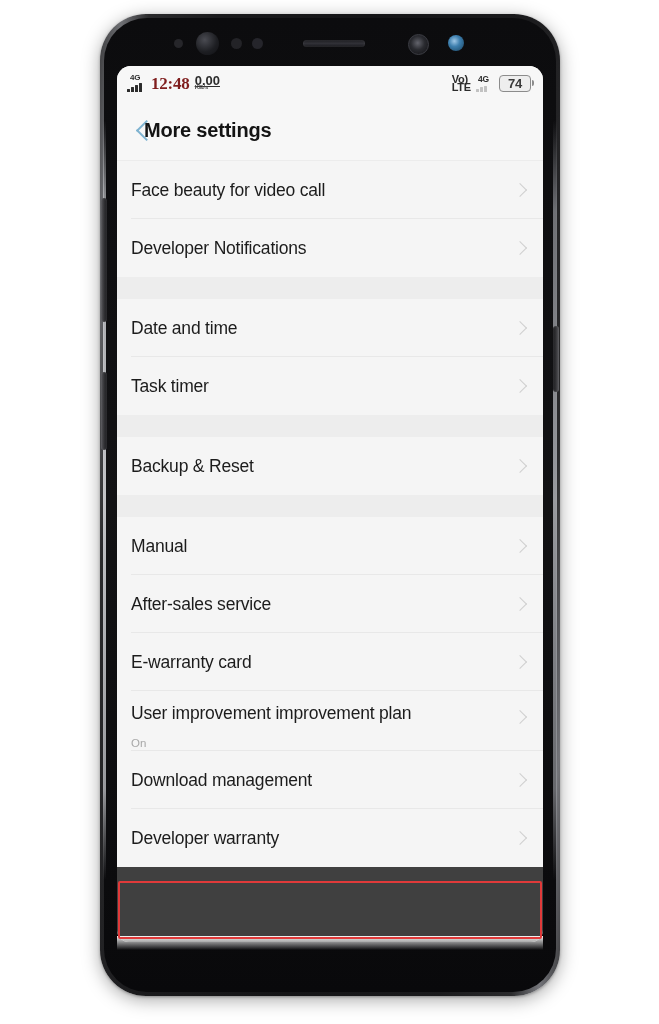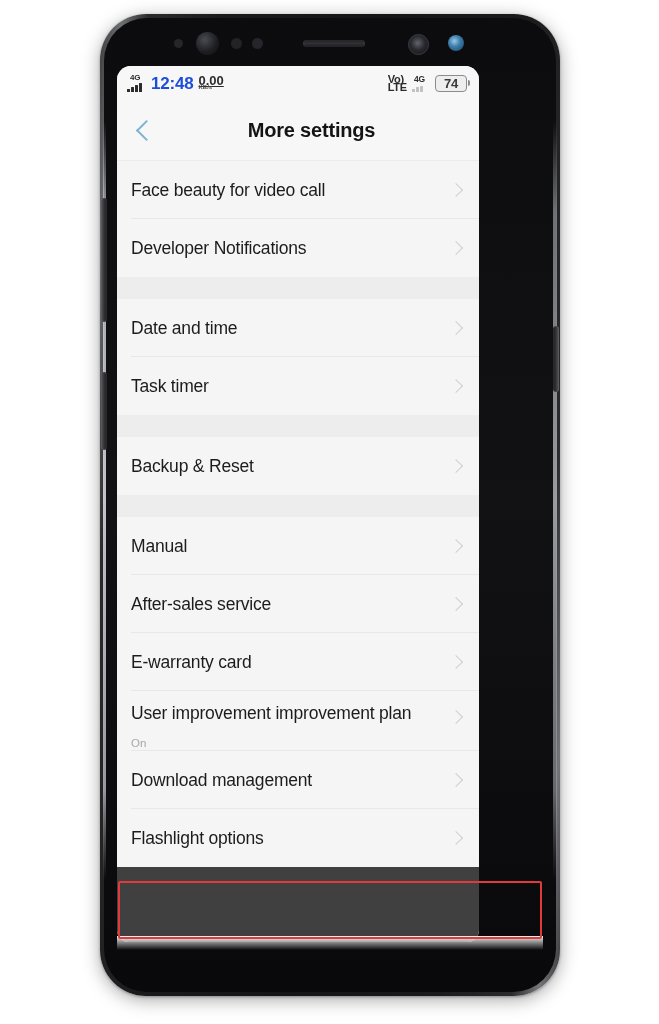--- a/index.html
+++ b/index.html
@@ -124,21 +124,21 @@
     width: 16px; height: 16px;
     border-radius: 50%;
     background: radial-gradient(circle at 40% 38%, #9ec7e6 0%, #3d7fae 40%, #19425f 100%);
   }
 
   
   .screen {
     position: absolute;
     left: 117px;
     top: 66px;
-    width: 362px;
+    width: 426px;
     height: 876px;
     background: #f5f5f5;
     border-radius: 14px 14px 12px 12px;
     overflow: hidden;
   }
 
   
   .statusbar {
     position: relative;
     height: 34px;
@@ -161,23 +161,24 @@
   .bars { position: absolute; bottom: 1px; left: 0; display: flex; align-items: flex-end; gap: 1.5px; }
   .bars i { display: block; width: 2.5px; background: #2c2c2c; border-radius: 0.5px; }
   .bars i:nth-child(1) { height: 3px; }
   .bars i:nth-child(2) { height: 5px; }
   .bars i:nth-child(3) { height: 7px; }
   .bars i:nth-child(4) { height: 9px; }
 
   .sb-time {
     font-size: 17px;
     font-weight: bold;
-    color: #1d4ed8;
+    color: #7f1d1d;
     letter-spacing: -0.2px;
     line-height: 18px;
+    font-family: Liberation Serif, serif;
   }
   .sb-rate {
     display: flex; flex-direction: column;
     line-height: 7px;
     padding-bottom: 2px;
   }
   .sb-rate .v { font-size: 13px; font-weight: bold; color: #2c2c2c; text-decoration: underline; }
   .sb-rate .u { font-size: 6px; font-weight: bold; color: #4a4a4a; }
 
   .sb-volte {
@@ -235,21 +236,21 @@
   .back-chevron {
     width: 13px; height: 13px;
     border-left: 2.4px solid #7fb3d0;
     border-bottom: 2.4px solid #7fb3d0;
     transform: rotate(45deg);
     margin-left: 4px;
   }
   .appbar-title {
     position: absolute;
     left: 0; right: 0;
-    text-align: center;
+    text-align: left;
     font-size: 20px;
     font-weight: bold;
     color: #141414;
     letter-spacing: -0.2px;
     pointer-events: none;
     margin-left: 27px;
   }
 
   
   .list {
@@ -466,21 +467,21 @@
           </div>
           <div class="row">
             <div class="row-texts">
               <div class="row-title">Download management</div>
             </div>
             <div class="row-chevron"></div>
             <div class="divider"></div>
           </div>
           <div class="row">
             <div class="row-texts">
-              <div class="row-title">Flashlight options</div>
+              <div class="row-title">Developer warranty</div>
             </div>
             <div class="row-chevron"></div>
           </div>
         </div>
       </div>
 
   </div>
 
   <div class="chin"></div>
   <div class="highlight-box"></div>

